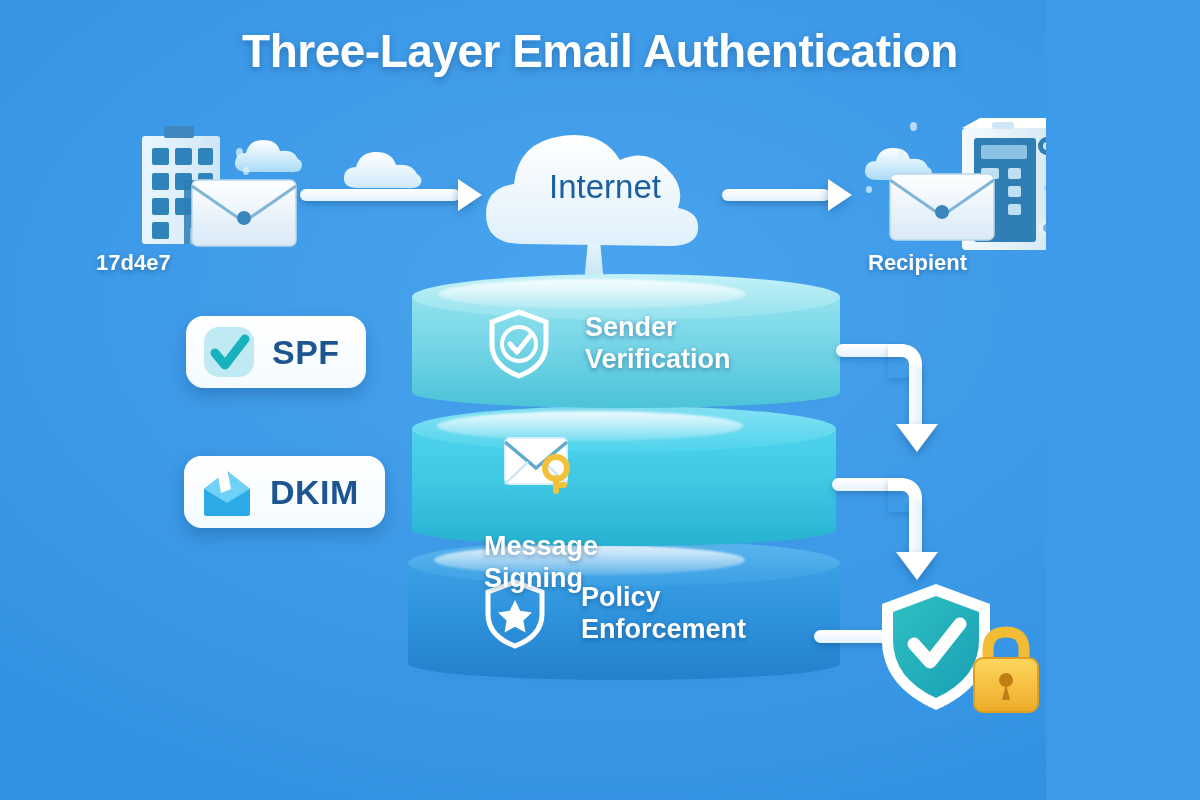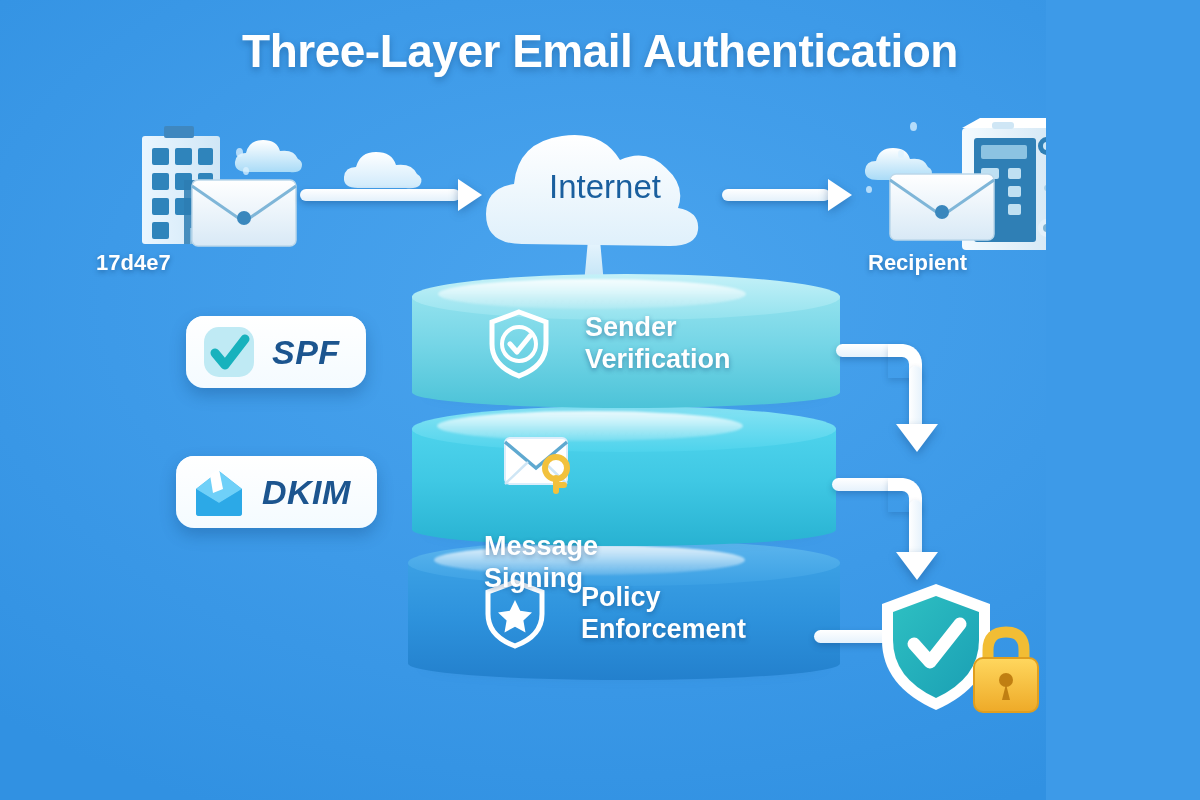--- a/index.html
+++ b/index.html
@@ -63,21 +63,20 @@
     text-shadow:0 2px 5px rgba(12,60,110,.45);
   }
 
   
   .pill {
     position:absolute; height:72px; display:flex; align-items:center;
     gap:14px; padding:0 26px 0 14px;
     background:linear-gradient(180deg,#ffffff 0%,#f4fbff 100%);
     border-radius:18px;
     box-shadow:0 7px 16px rgba(13,62,115,.30), 0 1px 0 rgba(255,255,255,.9) inset;
-    font-style:italic;
   }
   .pill .pillText {
     font-size:34px; font-weight:bold; color:#1c558f; letter-spacing:.5px;
   }
 
   
   .harrow { position:absolute; height:22px; }
   .harrow .shaft {
     position:absolute; left:0; top:5px; height:12px; width:calc(100% - 22px);
     background:linear-gradient(180deg,#ffffff,#e4f1fb);
@@ -364,21 +363,21 @@
   </svg>
 
   <div class="pill" style="left:186px;top:316px;">
     <svg width="58" height="58">
       <rect x="4" y="4" width="50" height="50" rx="15" fill="#bfeaf4"></rect>
       <path d="M15 30 l10 12 20 -26" fill="none" stroke="#18b2bd" stroke-width="9" stroke-linecap="round" stroke-linejoin="round"></path>
     </svg>
     <span class="pillText">SPF</span>
   </div>
 
-  <div class="pill" style="left:176px;top:456px;">
+  <div class="pill" style="left:184px;top:456px;">
     <svg width="58" height="58">
       <path d="M6 26 L29 8 L52 26 L52 50 Q52 53 49 53 L9 53 Q6 53 6 50 Z" fill="#3fb6ef"></path>
       <path d="M29 8 L52 26 L29 40 L6 26 Z" fill="#6fd0f8"></path>
       <path d="M20 12 L29 6 L33 26 L23 30 Z" fill="#ffffff"></path>
       <path d="M6 26 L29 40 L52 26 L52 50 Q52 53 49 53 L9 53 Q6 53 6 50 Z" fill="#2aa7e6" opacity=".9"></path>
     </svg>
     <span class="pillText">DKIM</span>
   </div>
 
 

